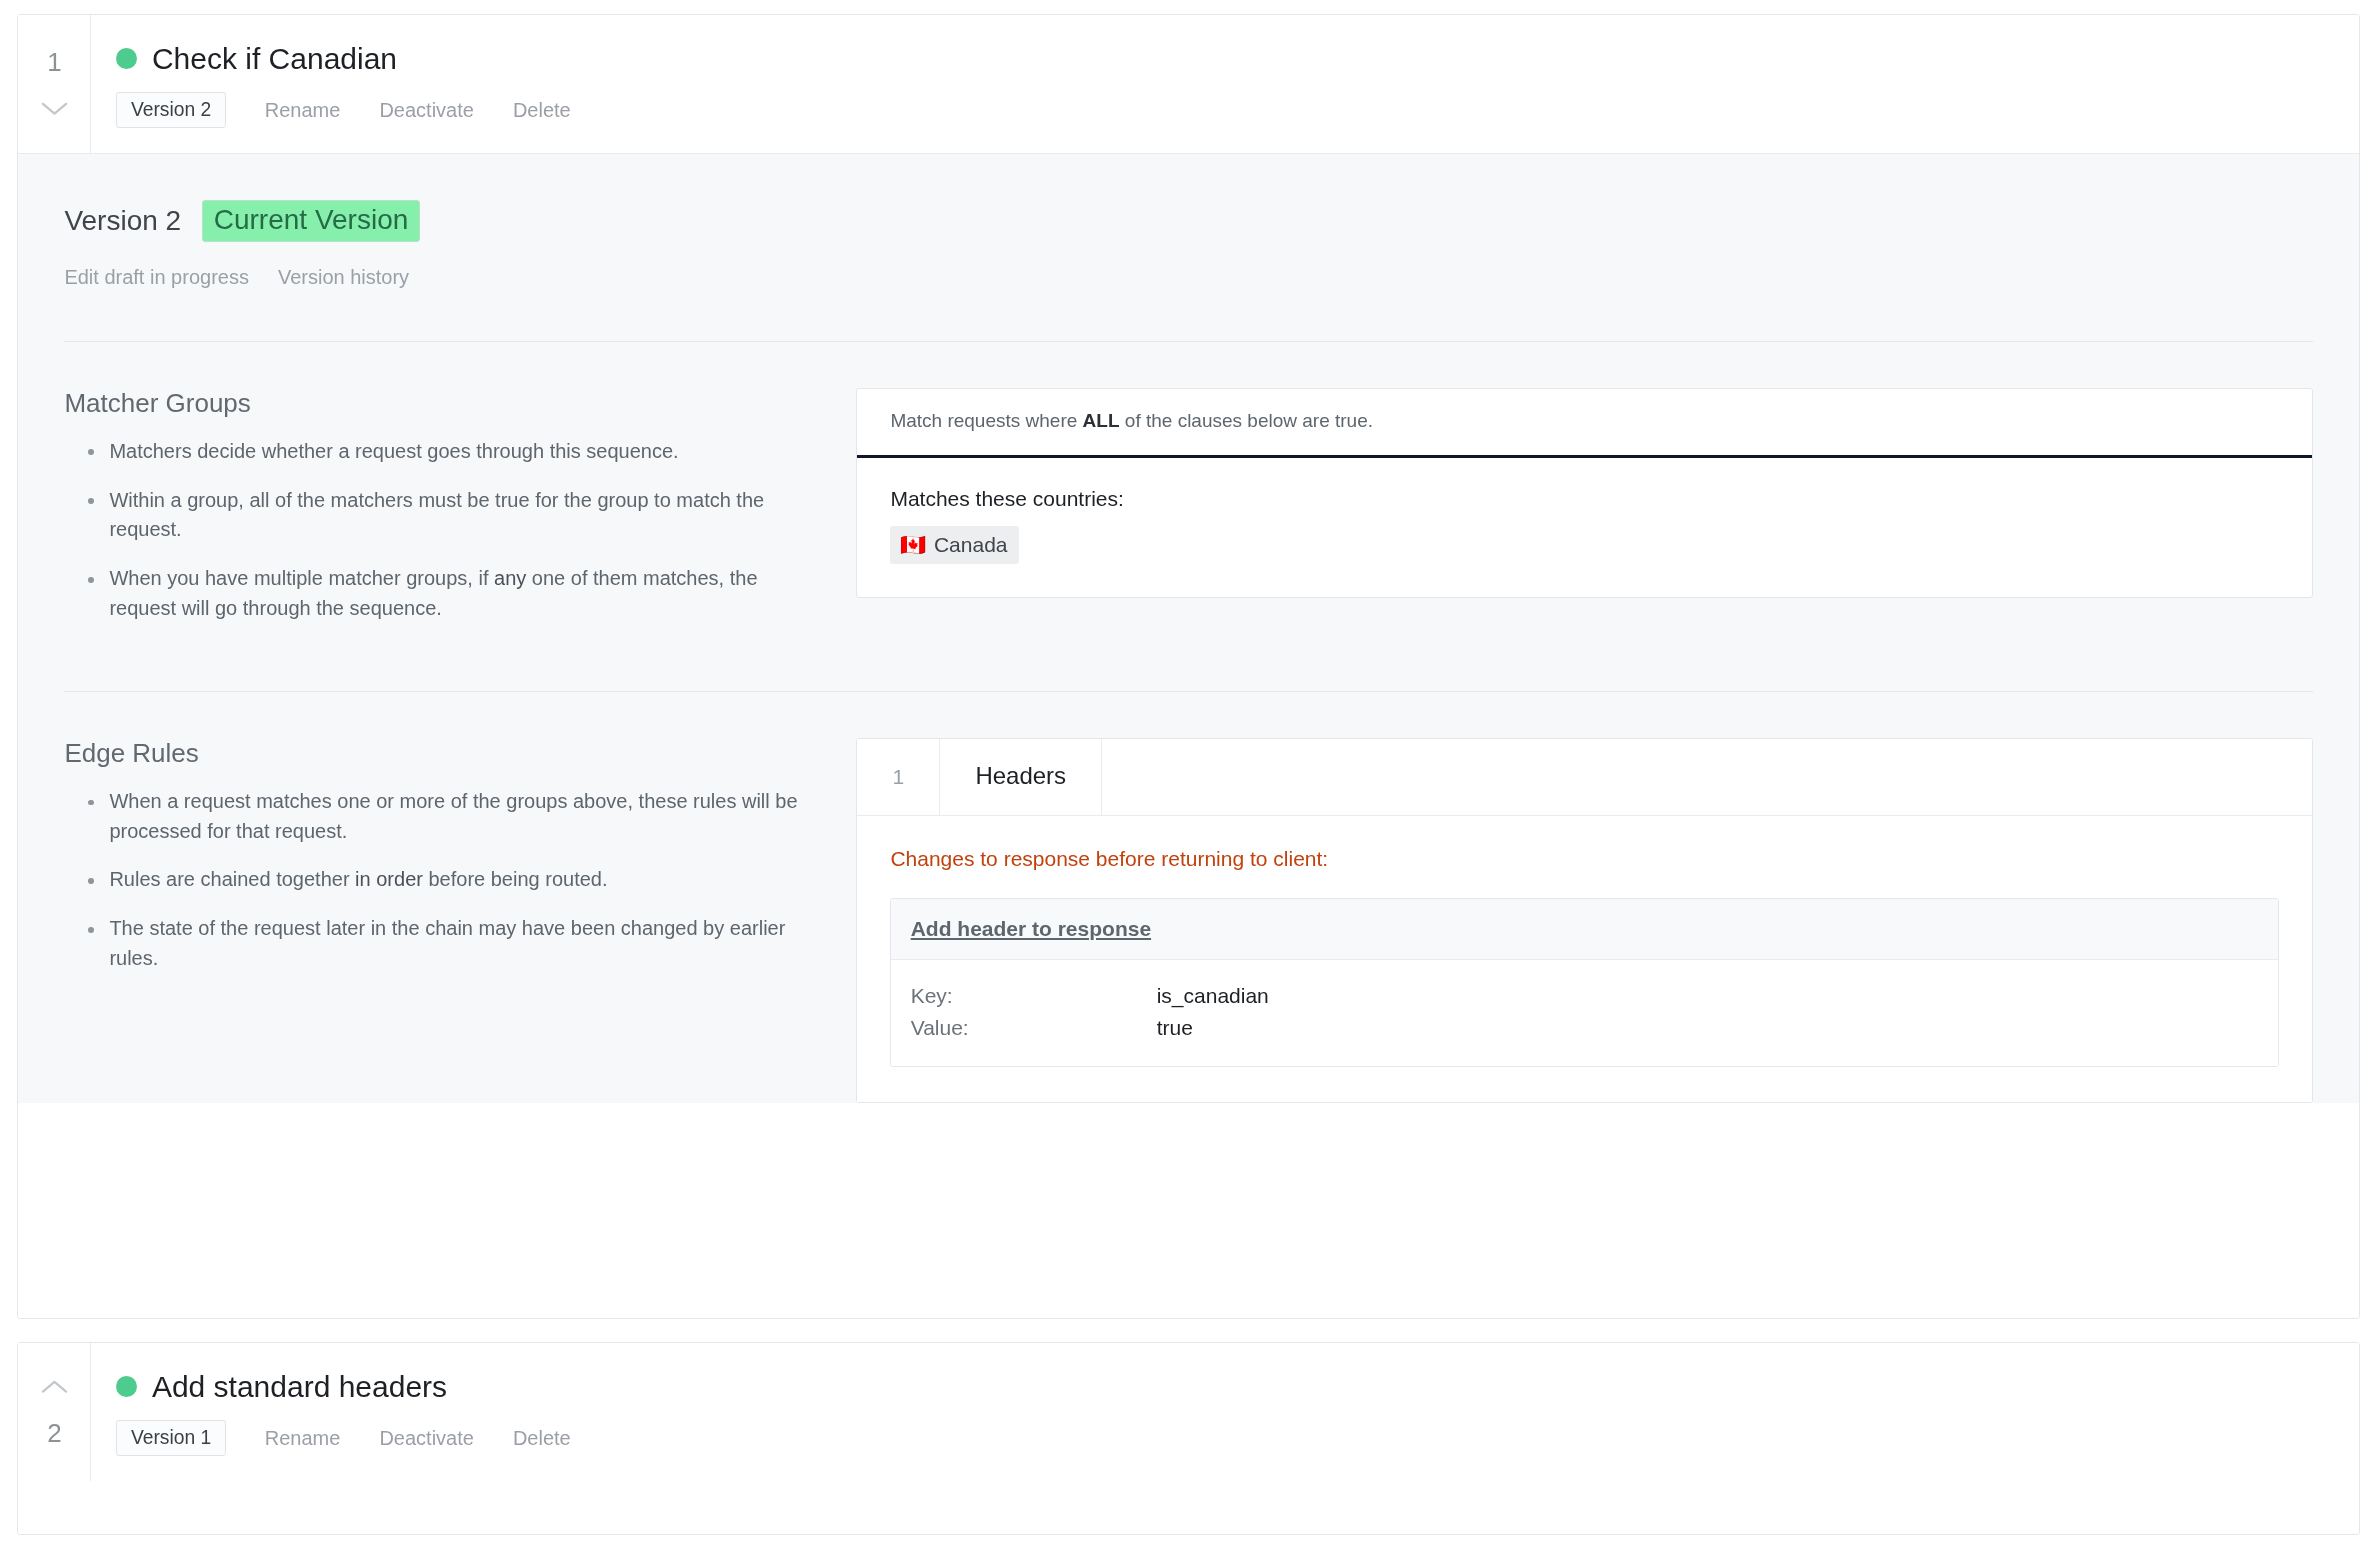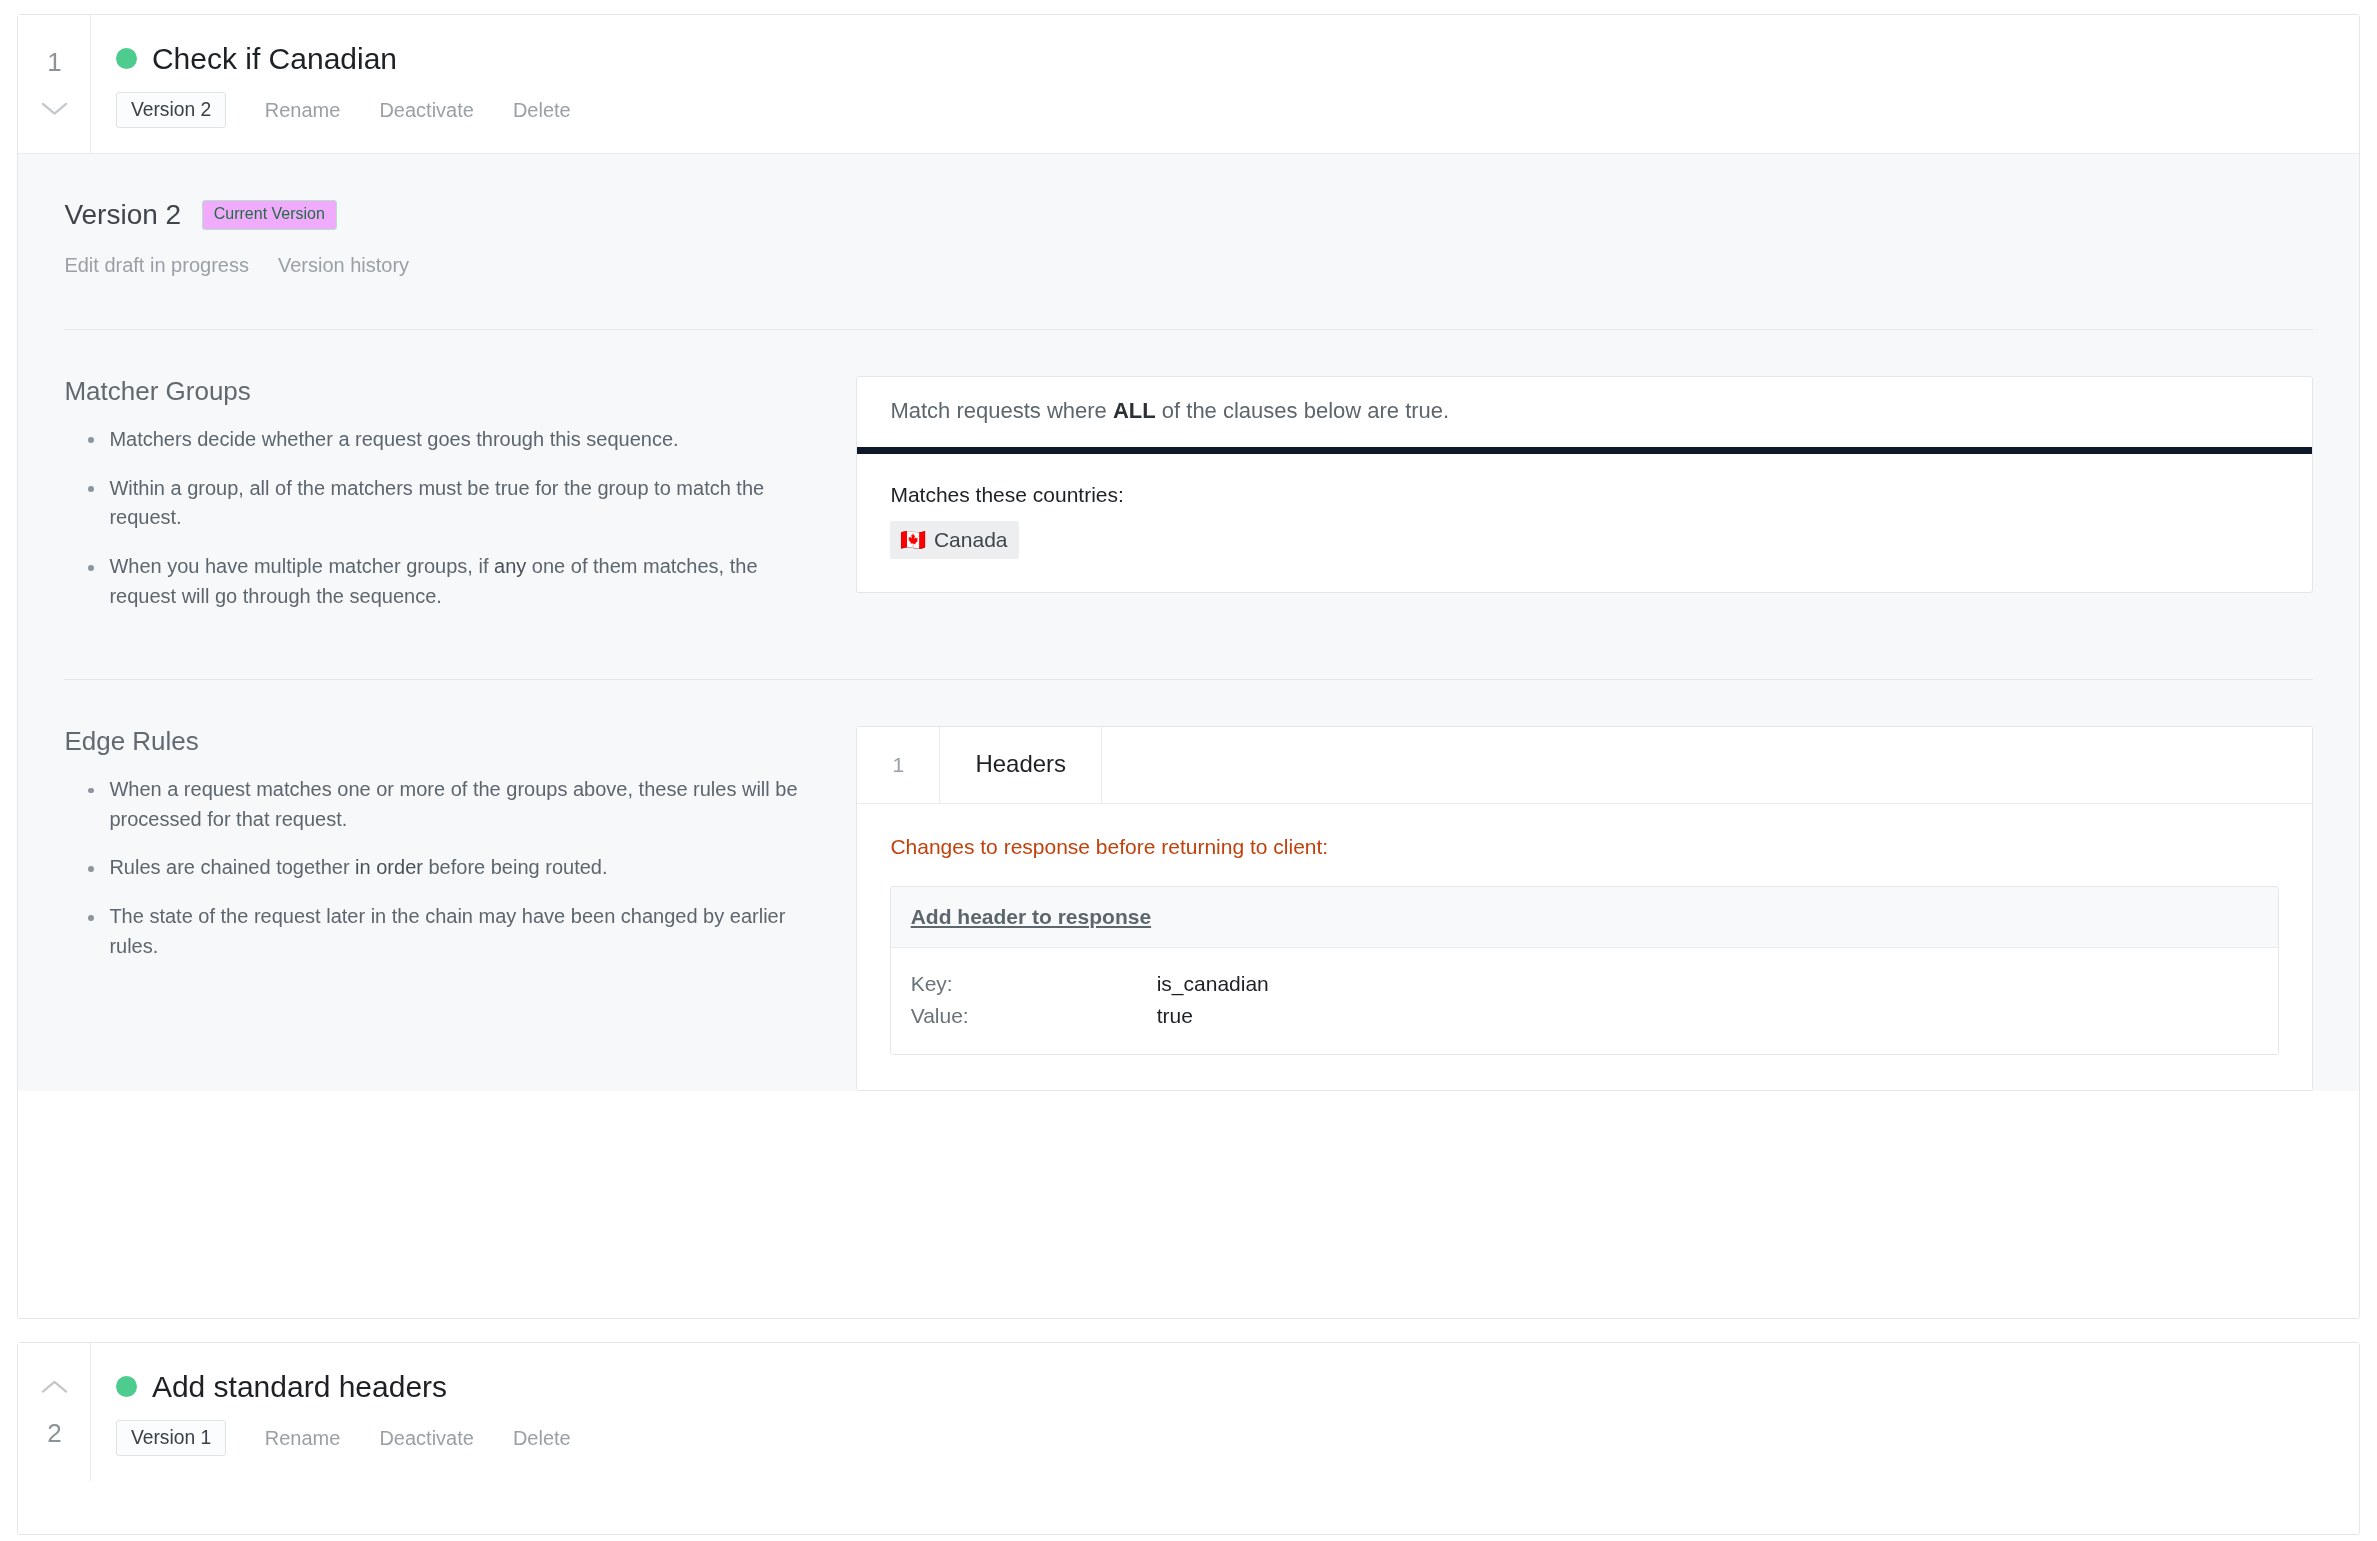--- a/index.html
+++ b/index.html
@@ -129,23 +129,23 @@
     align-items: center;
     gap: 21px;
   }
   .ver-title {
     font-size: 28px;
     color: #3f454b;
     font-weight: 400;
     line-height: 1;
   }
   .badge-current {
-    font-size: 16px;
+    font-size: 28px;
     color: #246b46;
-    background: #f0abfc;
+    background: #86efac;
     border: 1px solid #b4e3c9;
     border-radius: 2.9px;
     padding: 5.8px 10.6px 6.8px 10.6px;
     line-height: 1;
   }
   .ver-links {
     margin-top: 25px;
     display: flex;
     align-items: center;
   }
@@ -209,22 +209,22 @@
   .sec-right { flex: 1; }
 
   
   .panel {
     background: #ffffff;
     border: 1px solid #e4e7ea;
     border-radius: 2.9px;
   }
   .panel-head {
     padding: 21px 33px 22px 33px;
-    border-bottom: 7px solid #0f172a;
-    font-size: 22px;
+    border-bottom: 3px solid #0f172a;
+    font-size: 19px;
     color: #5d656d;
     line-height: 1.2;
   }
   .panel-head b { font-weight: 700; color: #2b3137; }
   .panel-body { padding: 27px 33px 33px 33px; }
   .clause-label {
     font-size: 21px;
     color: #1d2024;
     margin-bottom: 13.5px;
     line-height: 1.3;

